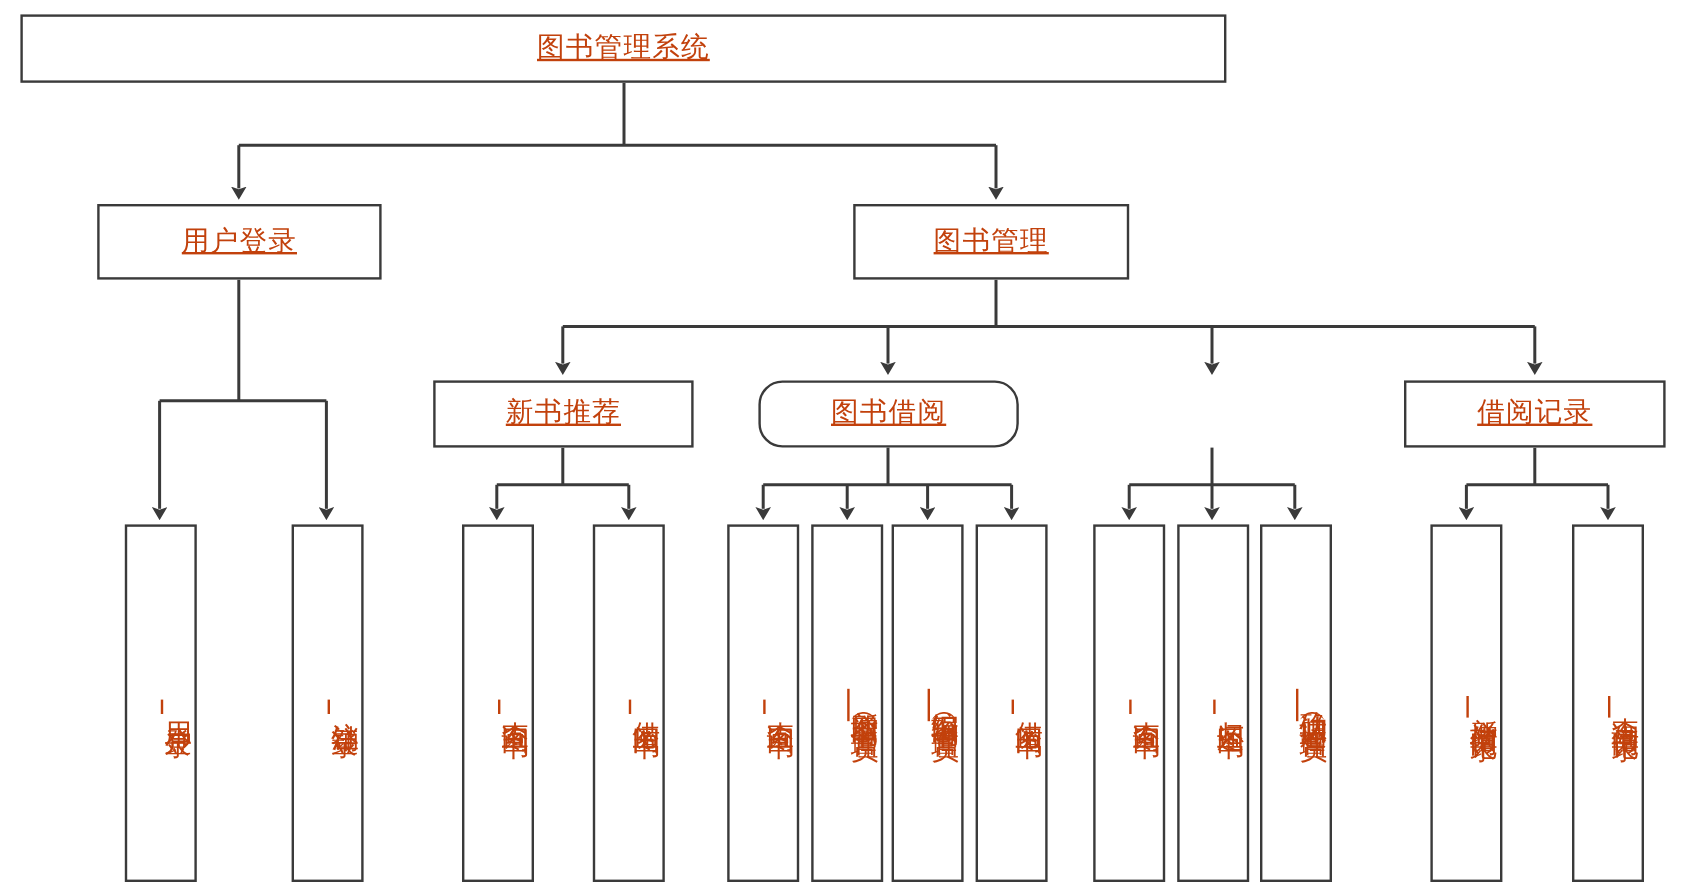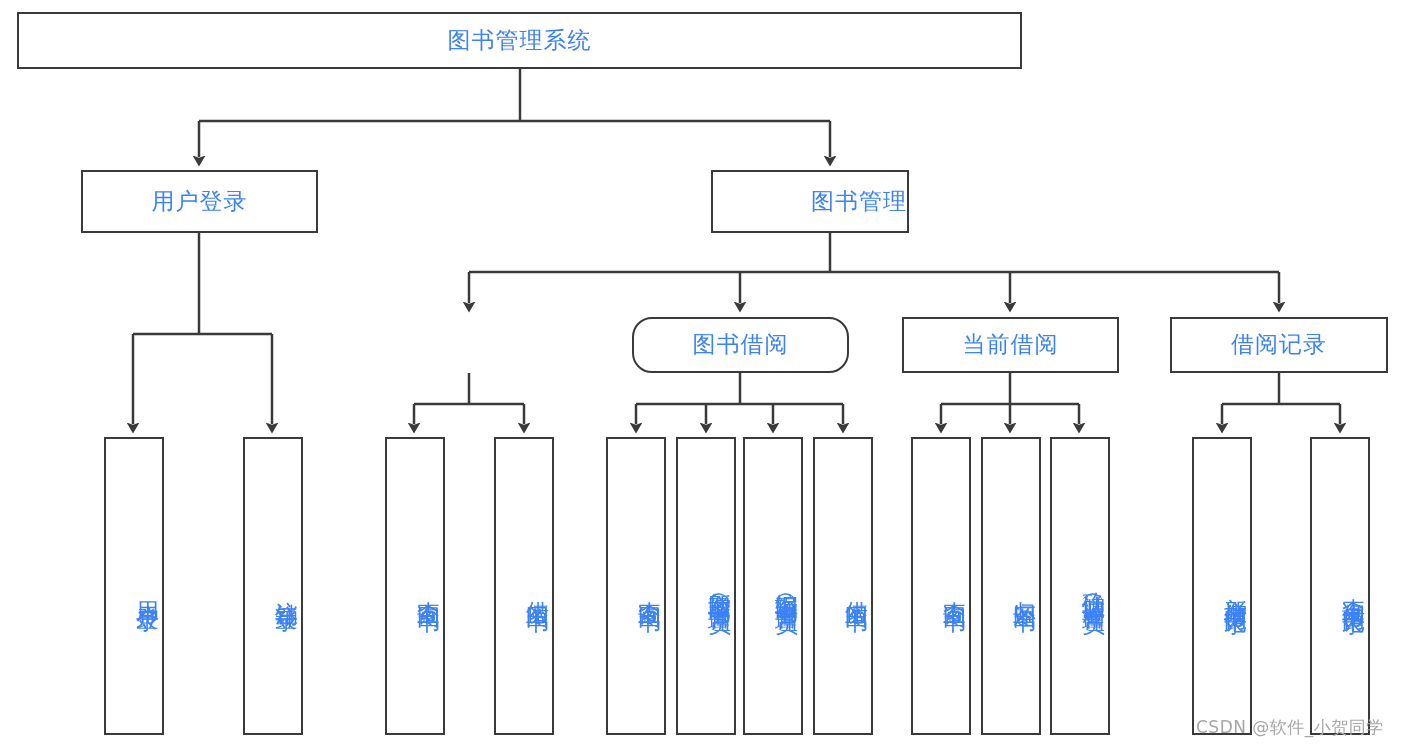--- a/index.html
+++ b/index.html
@@ -26,21 +26,22 @@
     pointer-events: none;
   }
   .node {
     position: absolute;
     box-sizing: border-box;
     border: 2.5px solid #3a3a3a;
     background: #ffffff;
     display: flex;
     align-items: center;
     justify-content: center;
-    color: #3b82f6;
+    color: #c2410c;
+    text-decoration: underline;
   }
   .node.horiz {
     font-size: 23px;
     letter-spacing: 1px;
     line-height: 1.2;
   }
   .node.vert {
     writing-mode: vertical-rl;
     text-orientation: upright;
     font-size: 23px;
@@ -121,29 +122,29 @@
     </g>
   </svg>
 
   <div class="node horiz" style="left:17px; top:12px; width:1005px; height:57px;">
     <span>图书管理系统</span>
   </div>
 
   <div class="node horiz" style="left:81px; top:170px; width:237px; height:63px;">
     <span>用户登录</span>
   </div>
-  <div class="node horiz" style="left:711px; top:170px; width:198px; height:63px;justify-content:flex-end;">
+  <div class="node horiz" style="left:711px; top:170px; width:230px; height:63px;">
     <span>图书管理</span>
   </div>
 
+  <div class="node horiz" style="left:361px; top:317px; width:217px; height:56px;">
+    <span>新书推荐</span>
+  </div>
   <div class="node horiz" style="left:632px; top:317px; width:217px; height:56px;border-radius:20px;">
     <span>图书借阅</span>
-  </div>
-  <div class="node horiz" style="left:902px; top:317px; width:217px; height:56px;">
-    <span>当前借阅</span>
   </div>
   <div class="node horiz" style="left:1170px; top:317px; width:218px; height:56px;text-align:right;">
     <span>借阅记录</span>
   </div>
 
   <div class="node vert" style="left:104px; top:437px; width:60px; height:298px;">
     <span class="vtext">用户登录</span>
   </div>
   <div class="node vert" style="left:243px; top:437px; width:60px; height:298px;">
     <span class="vtext">注销登录</span>
@@ -179,15 +180,14 @@
     <span class="vtext">确认归还（管理员）</span>
   </div>
 
   <div class="node vert" style="left:1192px; top:437px; width:60px; height:298px;">
     <span class="vtext">新增借阅记录</span>
   </div>
   <div class="node vert" style="left:1310px; top:437px; width:60px; height:298px;">
     <span class="vtext">查询借阅记录</span>
   </div>
 
-  <div class="watermark" style="left:1196px; top:716px;">CSDN @软件_小贺同学</div>
 
 </div>
 
 </body></html>

